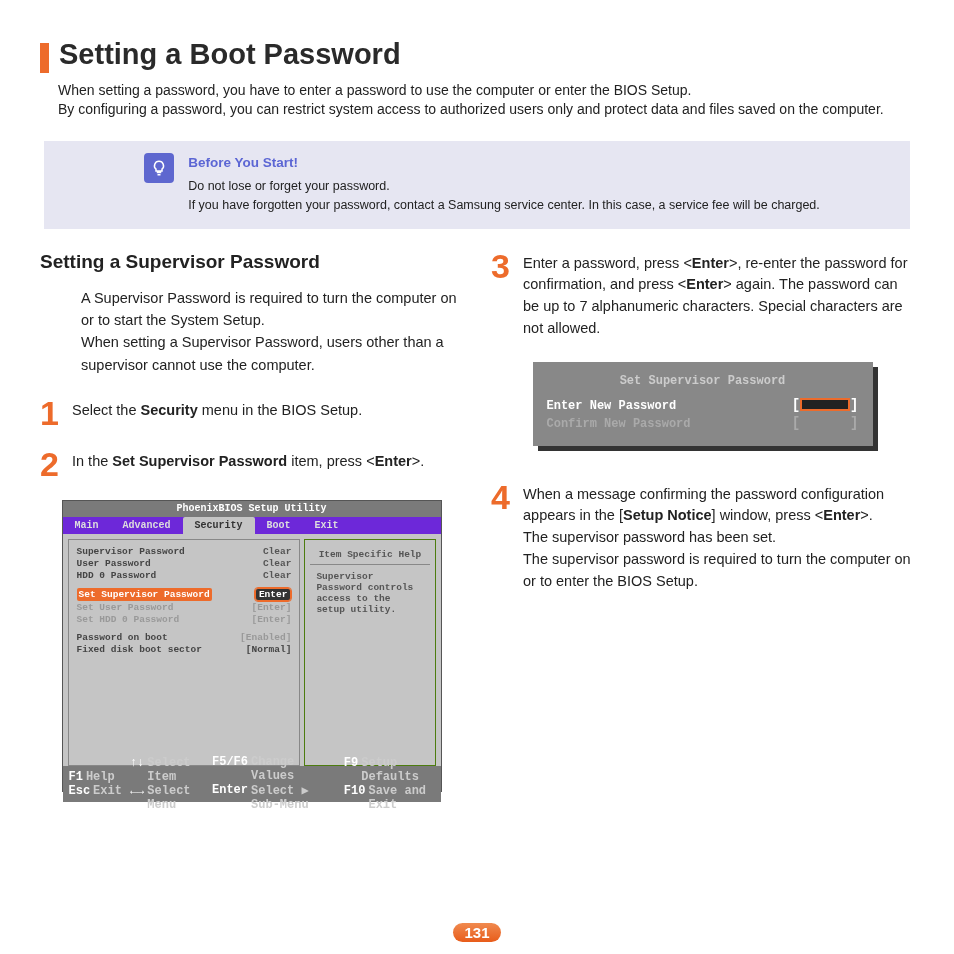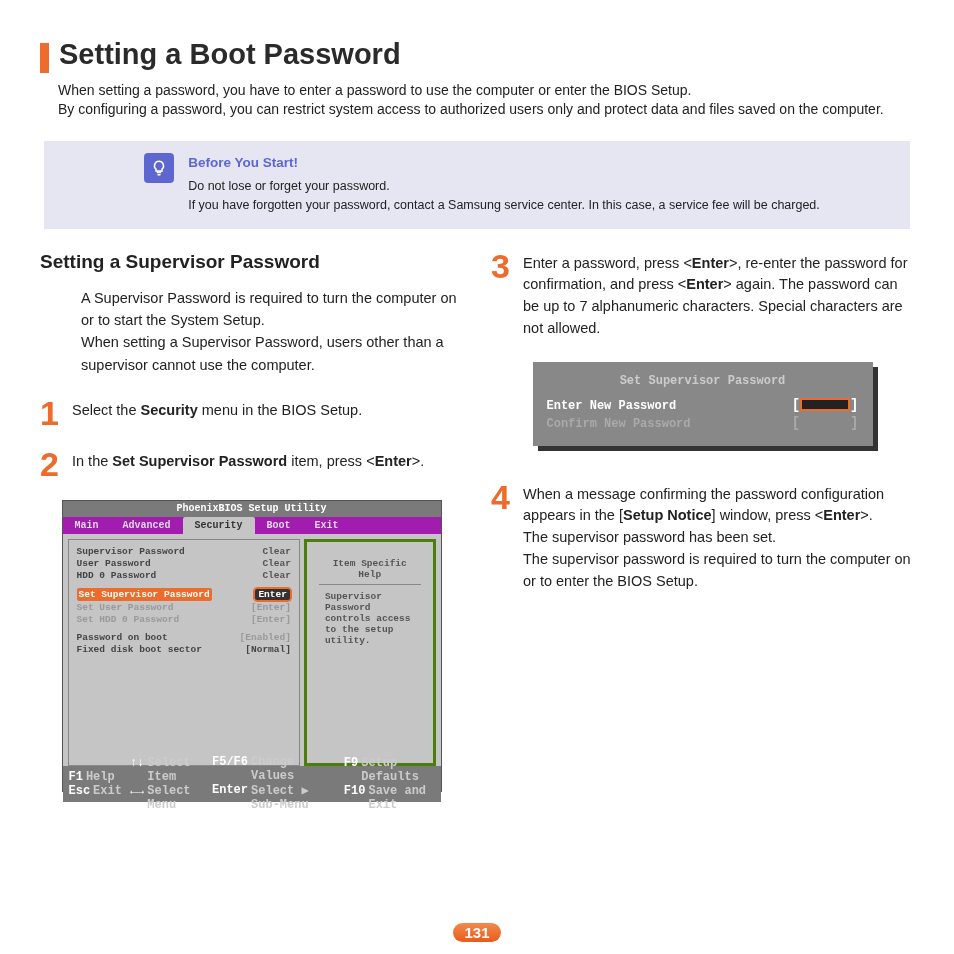--- a/index.html
+++ b/index.html
@@ -42,31 +42,31 @@
   .step { display: flex; gap: 10px; margin-bottom: 20px; }
   .step-num { font-size: 34px; font-weight: bold; color: #ed6b2b; line-height: 0.9; min-width: 22px; }
   .step-text { font-size: 14.5px; line-height: 1.5; padding-top: 2px; }
 
   
   .bios1 {
     width: 380px; height: 292px; margin: 0 auto 8px auto; position: relative;
     border: 1px solid #555; background: #c5c5c5;
   }
   .bios1-title { text-align: center; font-size: 10px; font-weight: bold; color: #fff; background:#7a7a7a; padding: 2px 0 3px 0; font-family: 'Courier New', monospace;}
-  .bios1-tabs { display: flex; background: #a21caf; font-size: 10px; font-weight: bold; color:#ddd; font-family: 'Courier New', monospace;}
+  .bios1-tabs { display: flex; background: #6d28d9; font-size: 10px; font-weight: bold; color:#ddd; font-family: 'Courier New', monospace;}
   .bios1-tabs span { padding: 3px 12px; }
   .bios1-tabs span.active { background: #c5c5c5; color: #333; border-radius: 2px 2px 0 0;}
   .bios1-body { display: flex; height: 232px; font-family: 'Courier New', monospace;}
   .bios1-left { flex: 1 1 64%; border: 1px solid #888; margin: 5px 2px 0 5px; padding: 6px 8px; font-size: 9.5px; color: #444; font-weight: bold;}
   .bios1-left .row { display:flex; justify-content: space-between; padding: 0.5px 0;}
   .bios1-left .row .val { color:#555;}
   .bios1-left .hl { background: #ed6b2b; color:#fff; padding: 1px 2px; border-radius:2px;}
   .bios1-left .hl-enter { background:#333; color:#fff; padding: 0 3px; border:1px solid #ed6b2b; outline: 1px solid #ed6b2b; border-radius:3px;}
   .bios1-left .dim { color:#999;}
-  .bios1-right { flex: 1 1 36%; border: 3px solid #4d7c0f; margin: 5px 5px 0 2px; padding: 12px; font-size: 9.5px; color:#555;}
+  .bios1-right { flex: 1 1 36%; border: 1px solid #4d7c0f; margin: 5px 5px 0 2px; padding: 5px; font-size: 9.5px; color:#555;}
   .bios1-right-title { border-bottom:1px solid #888; text-align:center; padding:4px 0; font-weight:bold;}
   .bios1-right-body { padding: 6px; font-weight:bold;}
   .bios1-foot { background:#7a7a7a; color:#ddd; font-size:12px; padding:2px 6px; font-family:'Courier New',monospace; font-weight:bold; display:flex; gap:8px; flex-wrap: nowrap; height: 36px; align-items:center;}
   .bios1-foot .kgroup { display:flex; gap:3px;}
   .bios1-foot .k { color:#fff;}
   .bios1-foot .l { color:#ccc;}
 
   
   .bios2-wrap { margin: 22px auto 0 auto; width: 340px;}
   .bios2 {

